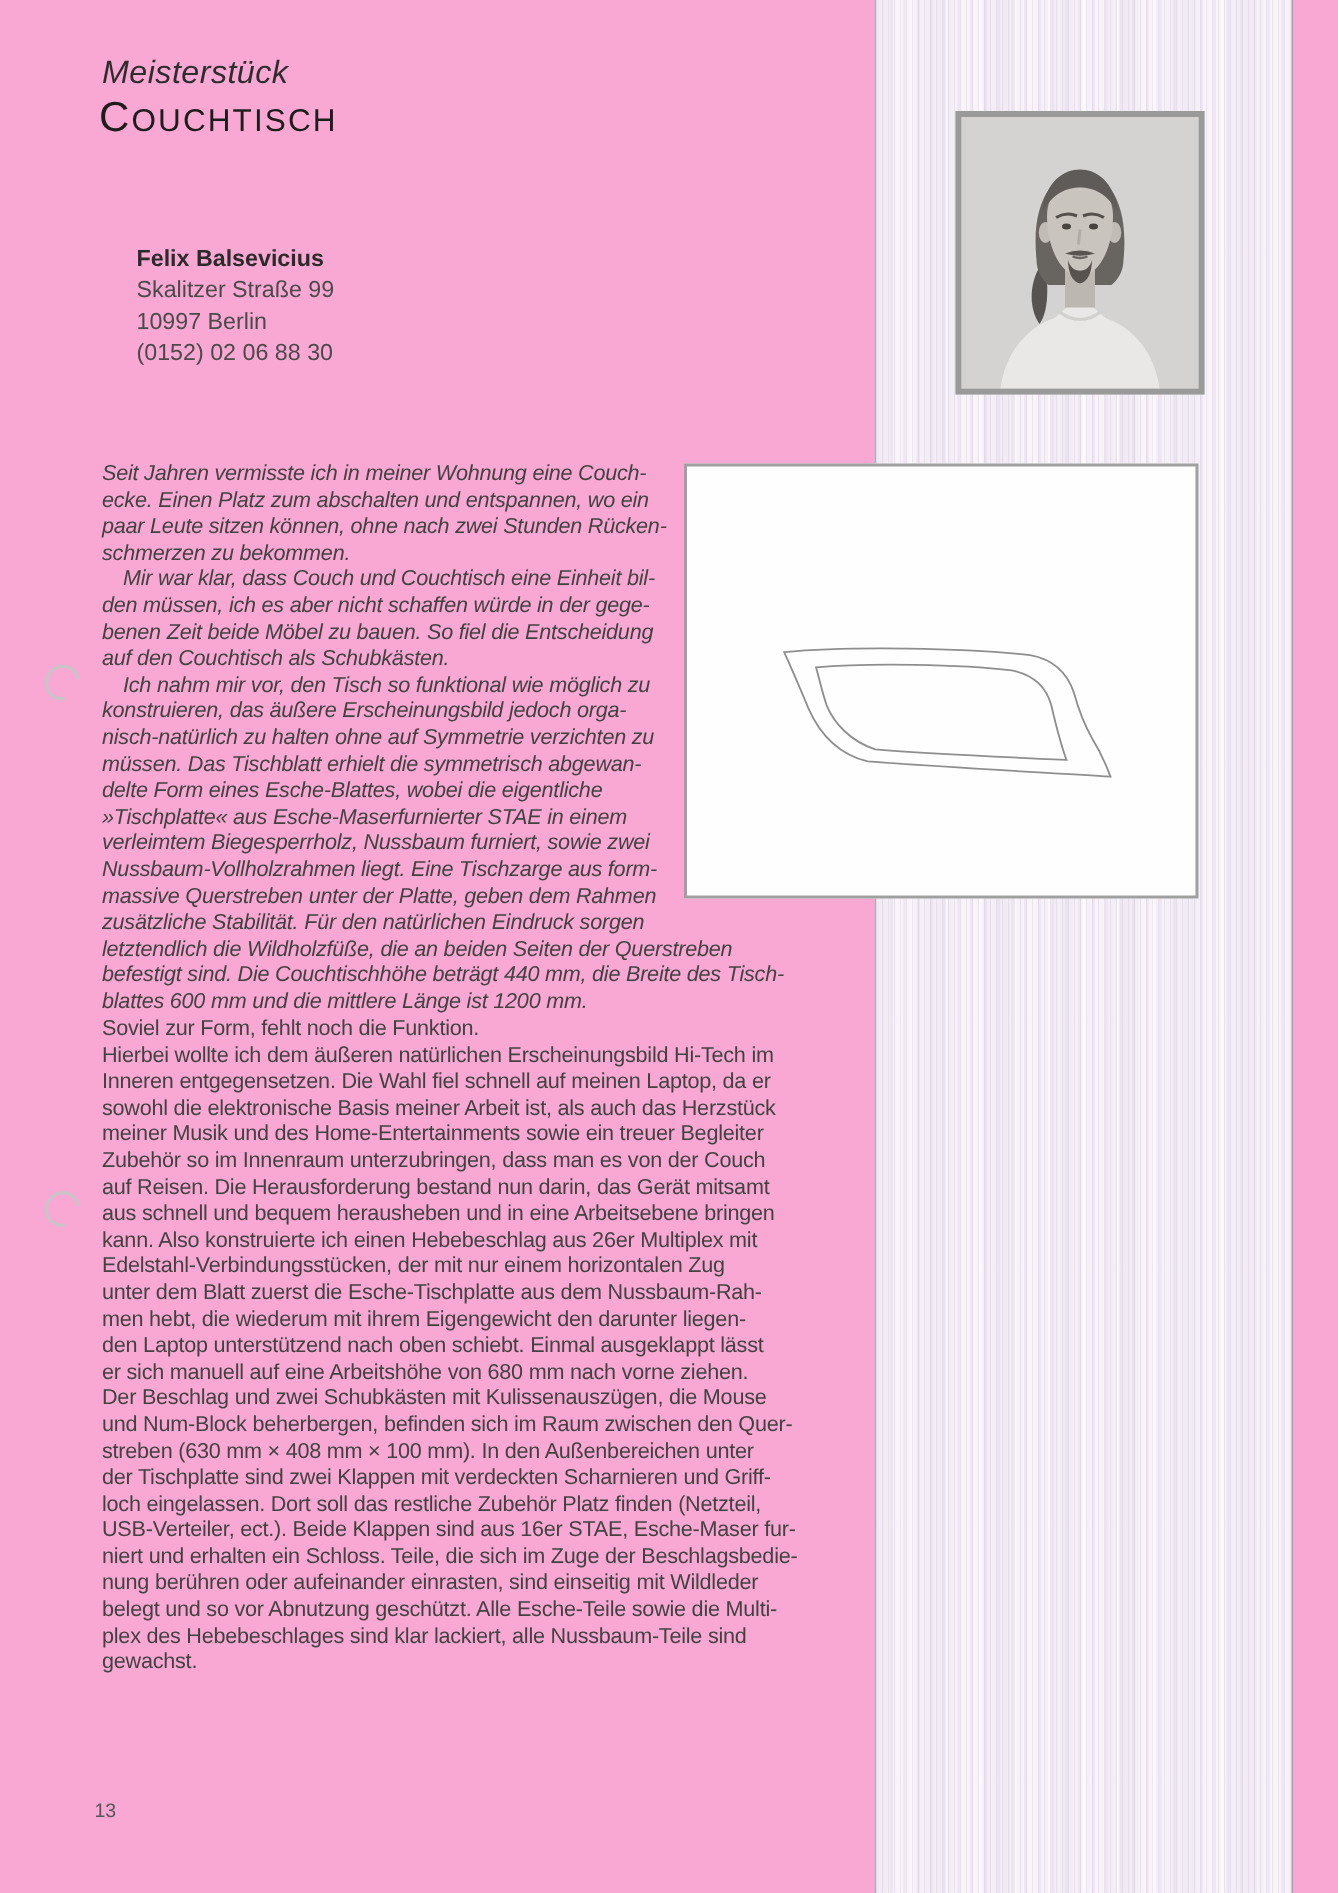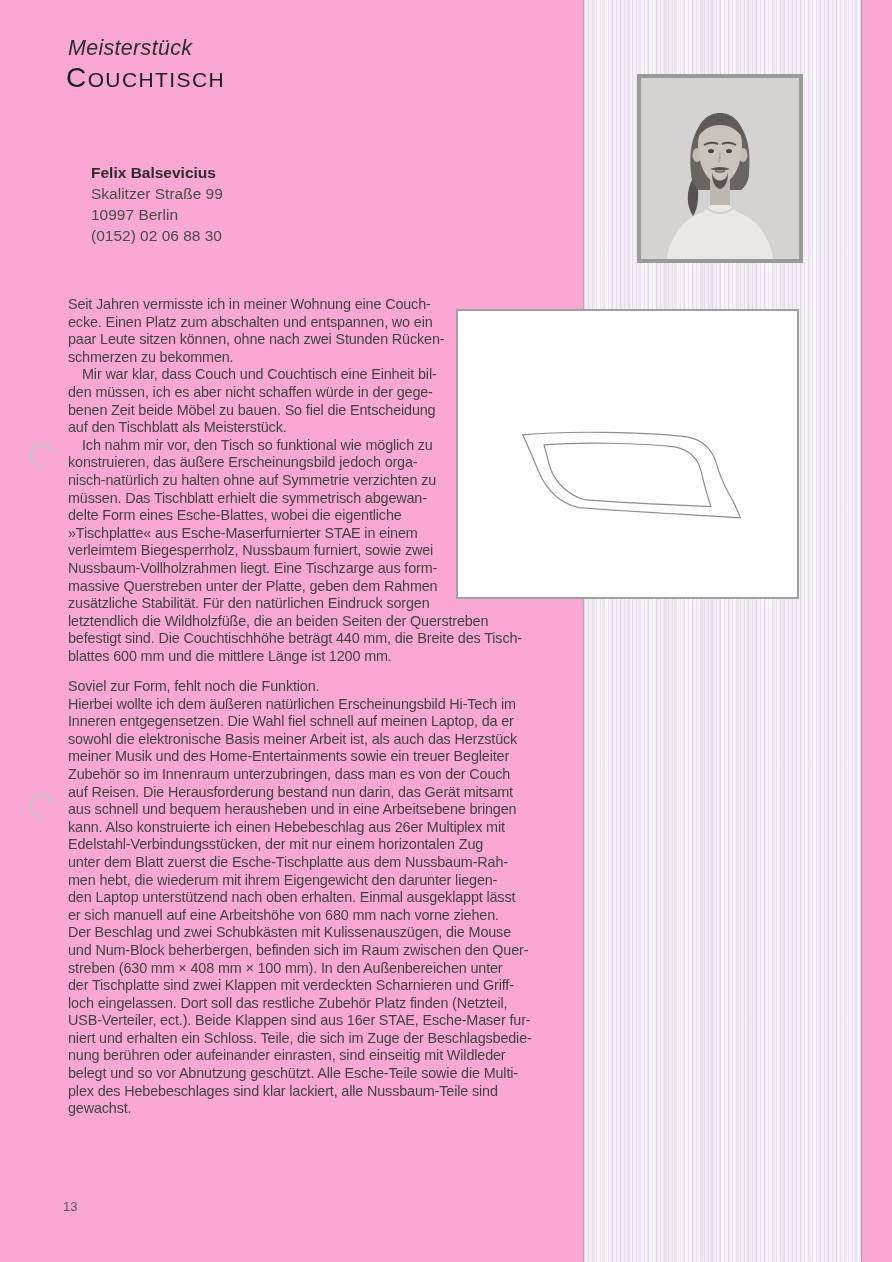--- a/index.html
+++ b/index.html
@@ -42,21 +42,21 @@
     text-transform:uppercase;
   }
   .title::first-letter{font-size:28px;}
   
   .contact{position:absolute;left:91px;top:162px;z-index:4;font-size:15.5px;line-height:21px;color:#4a4a4a;}
   .contact .name{font-weight:bold;color:#2b2b2b;}
   
   .sec{position:absolute;left:68px;z-index:4;font-size:14.4px;line-height:17.6px;letter-spacing:-.15px;color:#424242;}
   .sec .line{white-space:nowrap;height:17.6px;}
   .sec .line.indent{padding-left:14px;}
-  .sec1{top:296px;}
+  .sec1{top:308px;font-style:italic;}
   .sec2{top:678px;}
   
   .page-num{position:absolute;left:63px;top:1199px;z-index:4;font-size:13px;color:#565656;}
   .punch{
     position:absolute;left:30px;width:19px;height:20px;z-index:4;
     border:2px solid #c6c6c6;border-right-color:transparent;border-radius:50%;
     transform:rotate(35deg);
   }
   .punch.p1{top:443px;}
   .punch.p2{top:794px;}
@@ -121,21 +121,21 @@
   </div>
 
   <div class="sec sec1">
       <div class="line">Seit Jahren vermisste ich in meiner Wohnung eine Couch-</div>
       <div class="line">ecke. Einen Platz zum abschalten und entspannen, wo ein</div>
       <div class="line">paar Leute sitzen können, ohne nach zwei Stunden Rücken-</div>
       <div class="line">schmerzen zu bekommen.</div>
       <div class="line indent">Mir war klar, dass Couch und Couchtisch eine Einheit bil-</div>
       <div class="line">den müssen, ich es aber nicht schaffen würde in der gege-</div>
       <div class="line">benen Zeit beide Möbel zu bauen. So fiel die Entscheidung</div>
-      <div class="line">auf den Tischblatt als Meisterstück.</div>
+      <div class="line">auf den Couchtisch als Schubkästen.</div>
       <div class="line indent">Ich nahm mir vor, den Tisch so funktional wie möglich zu</div>
       <div class="line">konstruieren, das äußere Erscheinungsbild jedoch orga-</div>
       <div class="line">nisch-natürlich zu halten ohne auf Symmetrie verzichten zu</div>
       <div class="line">müssen. Das Tischblatt erhielt die symmetrisch abgewan-</div>
       <div class="line">delte Form eines Esche-Blattes, wobei die eigentliche</div>
       <div class="line">»Tischplatte« aus Esche-Maserfurnierter STAE in einem</div>
       <div class="line">verleimtem Biegesperrholz, Nussbaum furniert, sowie zwei</div>
       <div class="line">Nussbaum-Vollholzrahmen liegt. Eine Tischzarge aus form-</div>
       <div class="line">massive Querstreben unter der Platte, geben dem Rahmen</div>
       <div class="line">zusätzliche Stabilität. Für den natürlichen Eindruck sorgen</div>
@@ -149,21 +149,21 @@
       <div class="line">Inneren entgegensetzen. Die Wahl fiel schnell auf meinen Laptop, da er</div>
       <div class="line">sowohl die elektronische Basis meiner Arbeit ist, als auch das Herzstück</div>
       <div class="line">meiner Musik und des Home-Entertainments sowie ein treuer Begleiter</div>
       <div class="line">Zubehör so im Innenraum unterzubringen, dass man es von der Couch</div>
       <div class="line">auf Reisen. Die Herausforderung bestand nun darin, das Gerät mitsamt</div>
       <div class="line">aus schnell und bequem herausheben und in eine Arbeitsebene bringen</div>
       <div class="line">kann. Also konstruierte ich einen Hebebeschlag aus 26er Multiplex mit</div>
       <div class="line">Edelstahl-Verbindungsstücken, der mit nur einem horizontalen Zug</div>
       <div class="line">unter dem Blatt zuerst die Esche-Tischplatte aus dem Nussbaum-Rah-</div>
       <div class="line">men hebt, die wiederum mit ihrem Eigengewicht den darunter liegen-</div>
-      <div class="line">den Laptop unterstützend nach oben erhalten. Einmal ausgeklappt lässt</div>
+      <div class="line">den Laptop unterstützend nach oben schiebt. Einmal ausgeklappt lässt</div>
       <div class="line">er sich manuell auf eine Arbeitshöhe von 680 mm nach vorne ziehen.</div>
       <div class="line">Der Beschlag und zwei Schubkästen mit Kulissenauszügen, die Mouse</div>
       <div class="line">und Num-Block beherbergen, befinden sich im Raum zwischen den Quer-</div>
       <div class="line">streben (630 mm × 408 mm × 100 mm). In den Außenbereichen unter</div>
       <div class="line">der Tischplatte sind zwei Klappen mit verdeckten Scharnieren und Griff-</div>
       <div class="line">loch eingelassen. Dort soll das restliche Zubehör Platz finden (Netzteil,</div>
       <div class="line">USB-Verteiler, ect.). Beide Klappen sind aus 16er STAE, Esche-Maser fur-</div>
       <div class="line">niert und erhalten ein Schloss. Teile, die sich im Zuge der Beschlagsbedie-</div>
       <div class="line">nung berühren oder aufeinander einrasten, sind einseitig mit Wildleder</div>
       <div class="line">belegt und so vor Abnutzung geschützt. Alle Esche-Teile sowie die Multi-</div>

